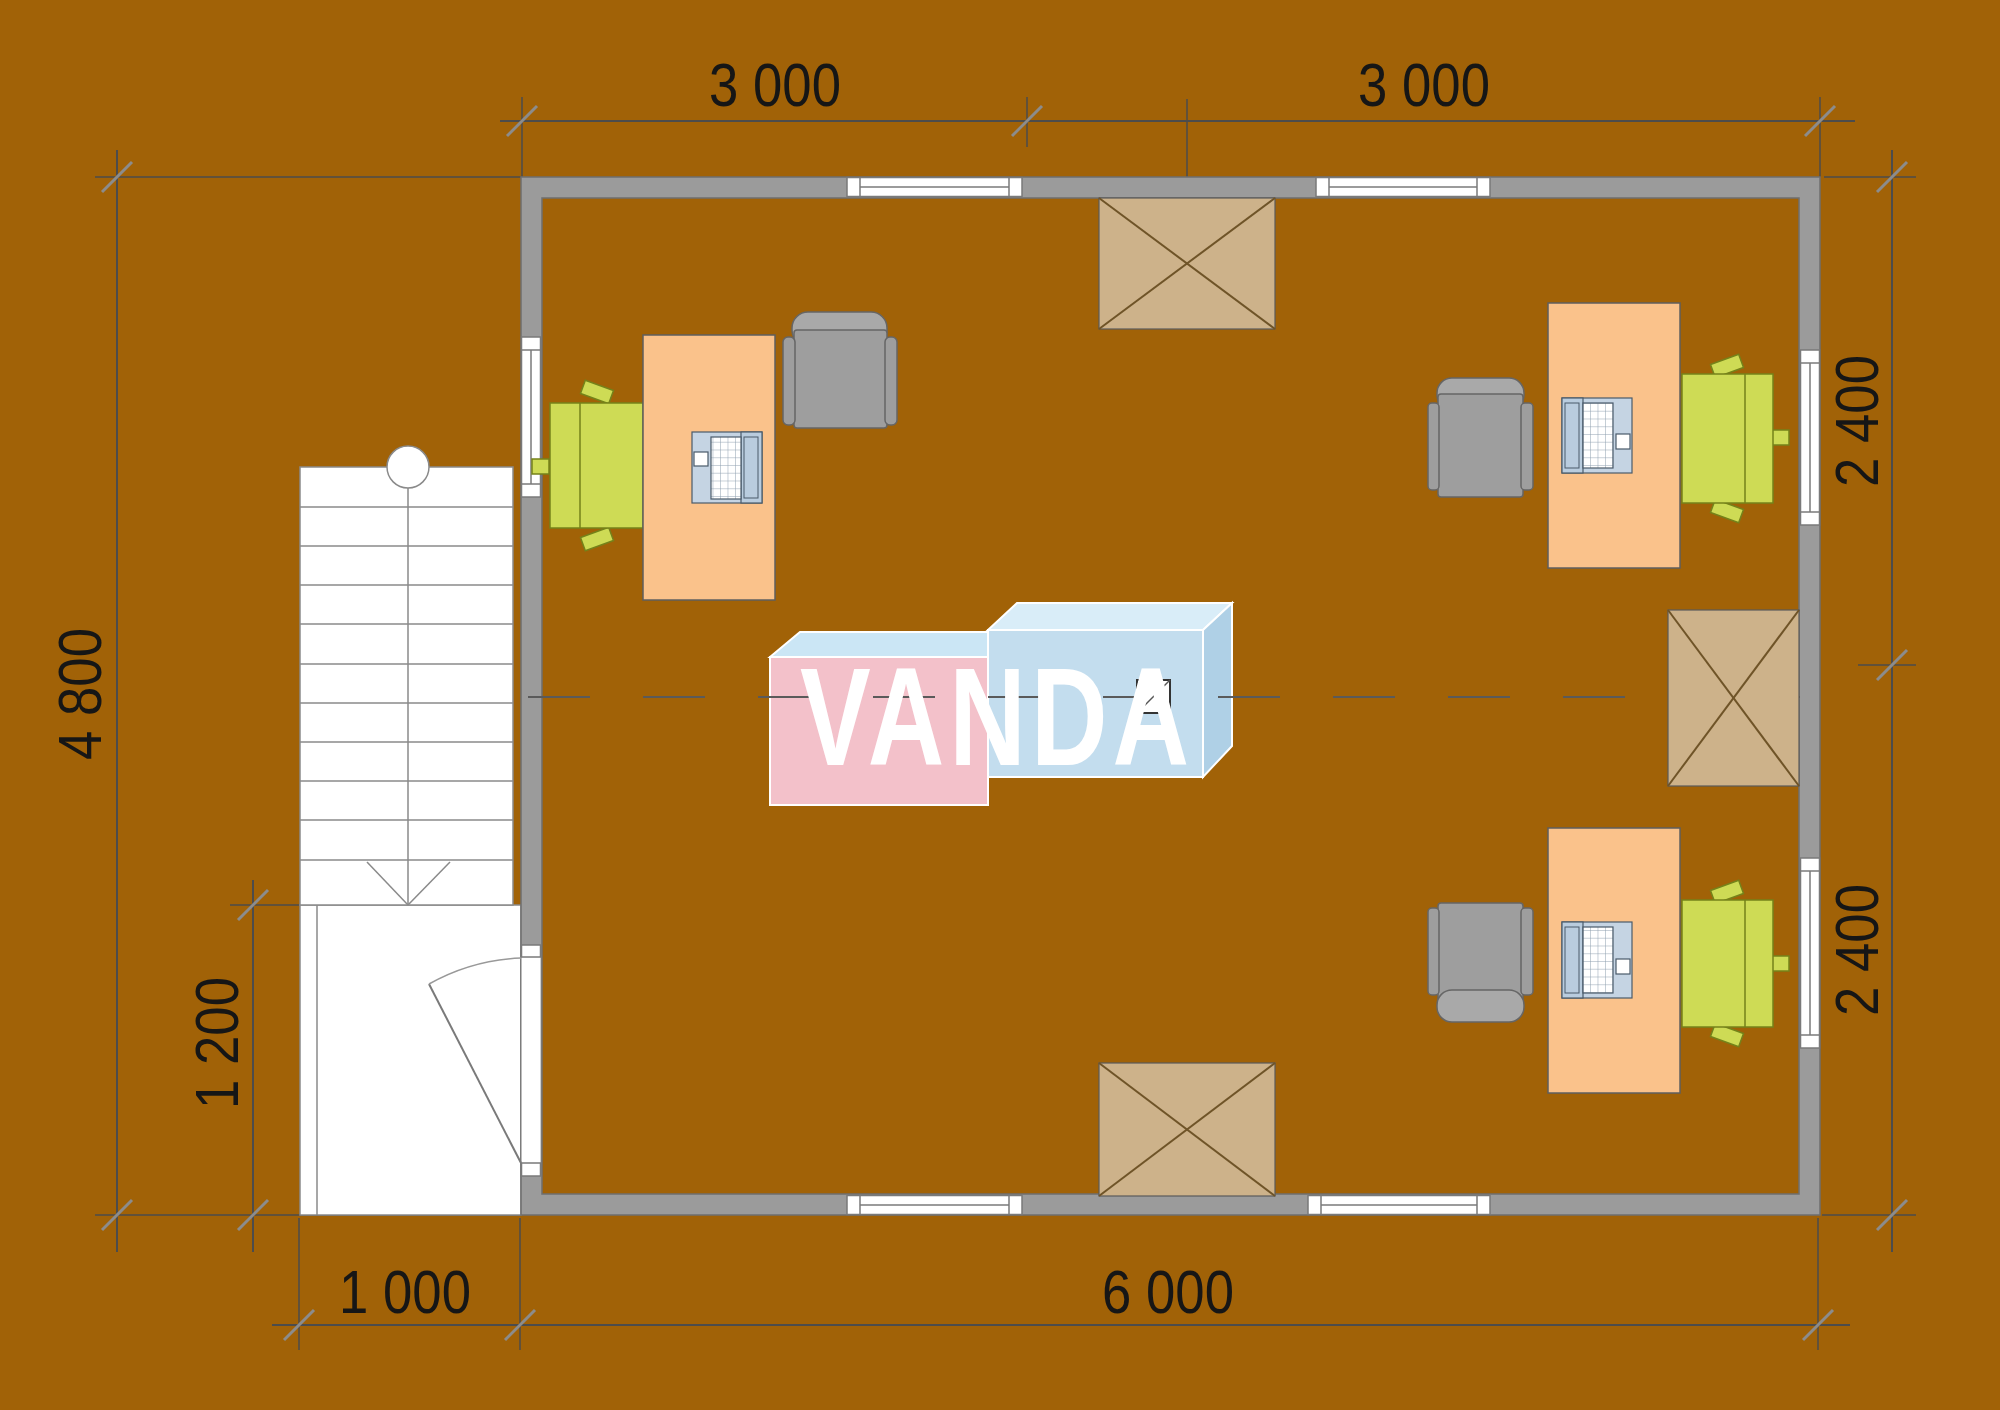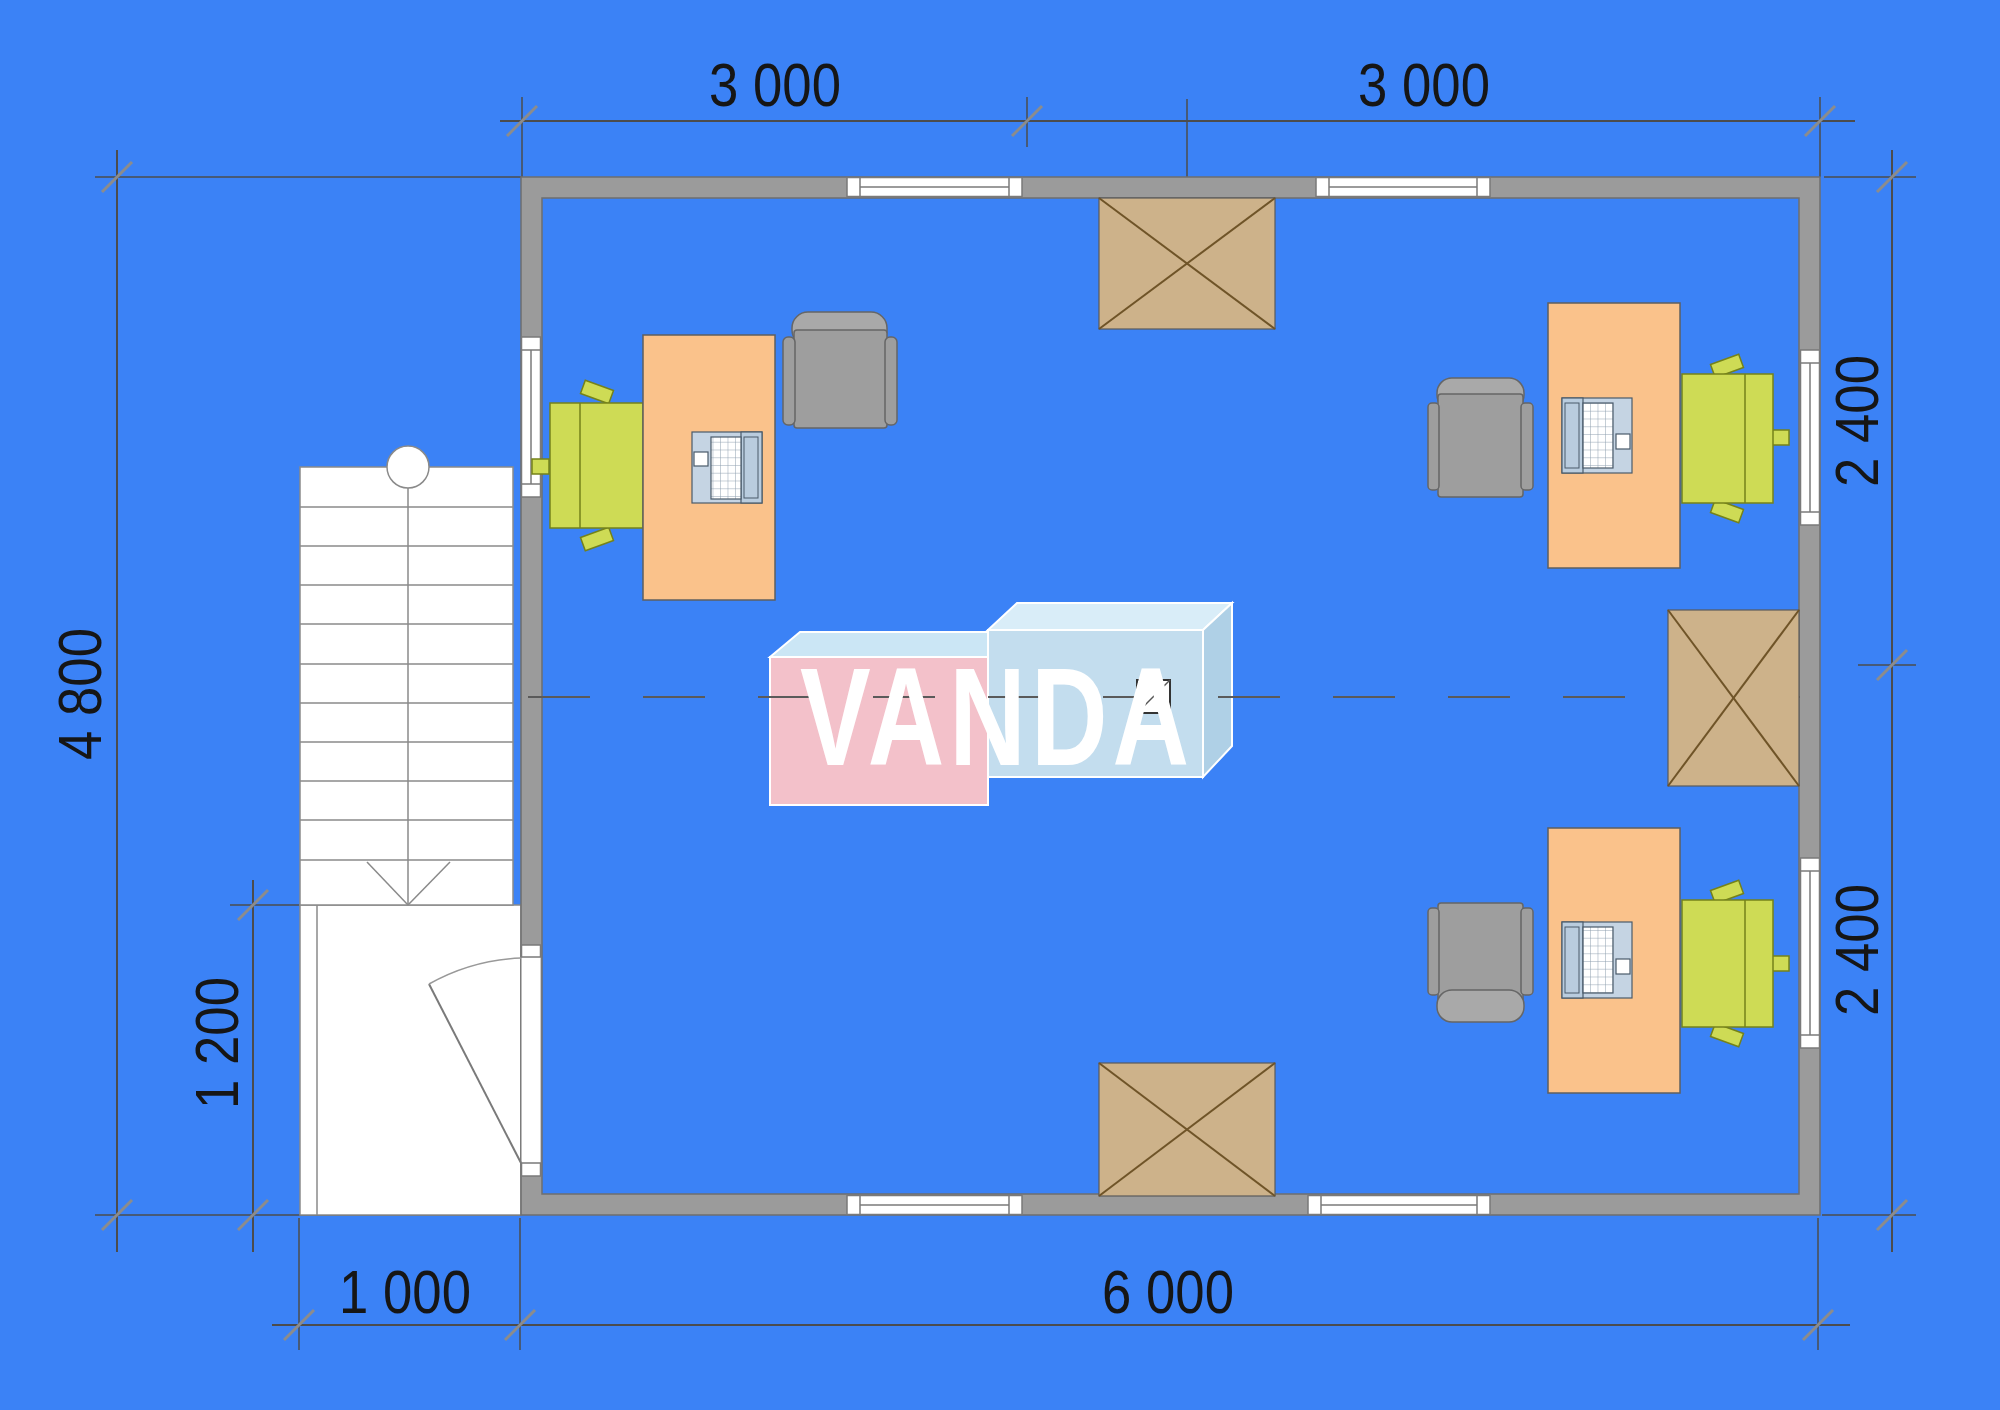--- a/index.html
+++ b/index.html
@@ -1,17 +1,17 @@
 <!DOCTYPE html>
 <html style="--wall: #9B9B9B; --wall-edge: #6F6F6F; --frame: #7A7A7A; --line: #4C4C4C; --tick: #8C8C8C; --stair: #8A8A8A; --desk: #FAC28B; --desk-border: #5F5F5F; --chair: #CEDB55; --chair-border: #75821A; --gchair: #9E9E9E; --gchair-back: #A9A9A9; --gchair-border: #666666; --box: #CDB28A; --box-border: #5A5A5A; --box-cross: #6F5428; --laptop-body: #C5D4E3; --laptop-screen: #B9CCDE; --laptop-border: #4A5A6A; --logo-pink: #F3C1CA; --logo-top-l: #CBE6F5; --logo-blue: #C3DDEE; --logo-top-r: #D9EDF8; --logo-side: #AFD0E6; --axis: #5A5A5A;"><head>
 <meta charset="utf-8">
 <style>
   html,body{margin:0;padding:0;background:#fff;}
   #stage{
-    position:relative;width:2000px;height:1410px;background:#3b82f6;overflow:hidden;
+    position:relative;width:2000px;height:1410px;background:#a16207;overflow:hidden;
     font-family:"Liberation Sans", sans-serif;
   }
   #plan-svg{position:absolute;left:0;top:0;}
   .dim{
     position:absolute;color:#161616;font-size:62px;white-space:nowrap;
     transform:translate(-50%,-50%) scaleX(.85);
     font-family:"Liberation Sans", sans-serif;
   }
   .dim.v{transform:translate(-50%,-50%) rotate(-90deg) scaleX(.85);}
   #watermark-text{

